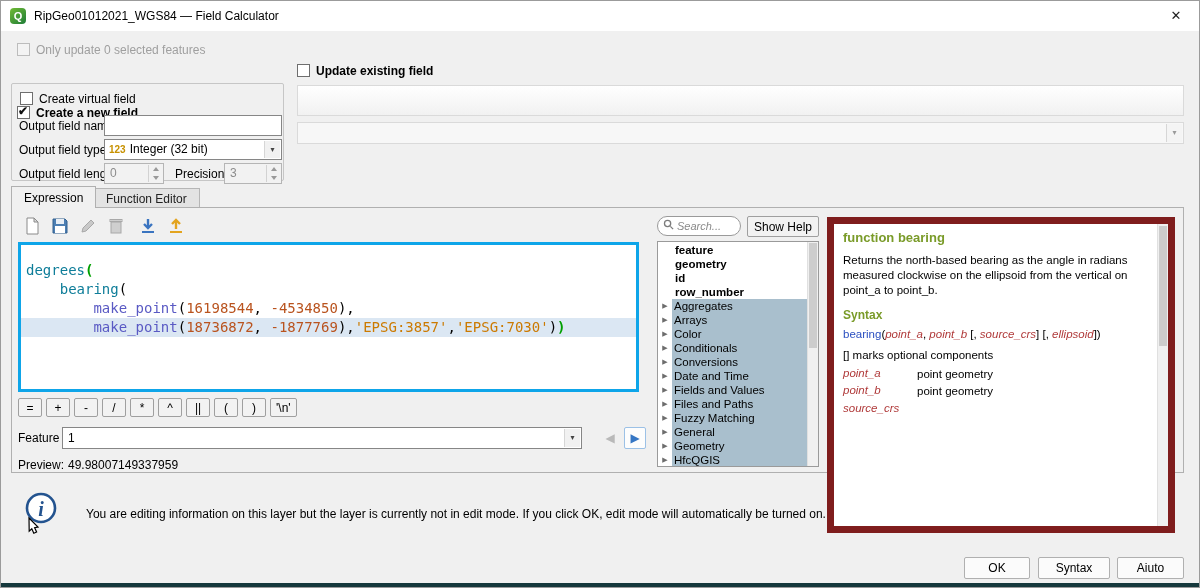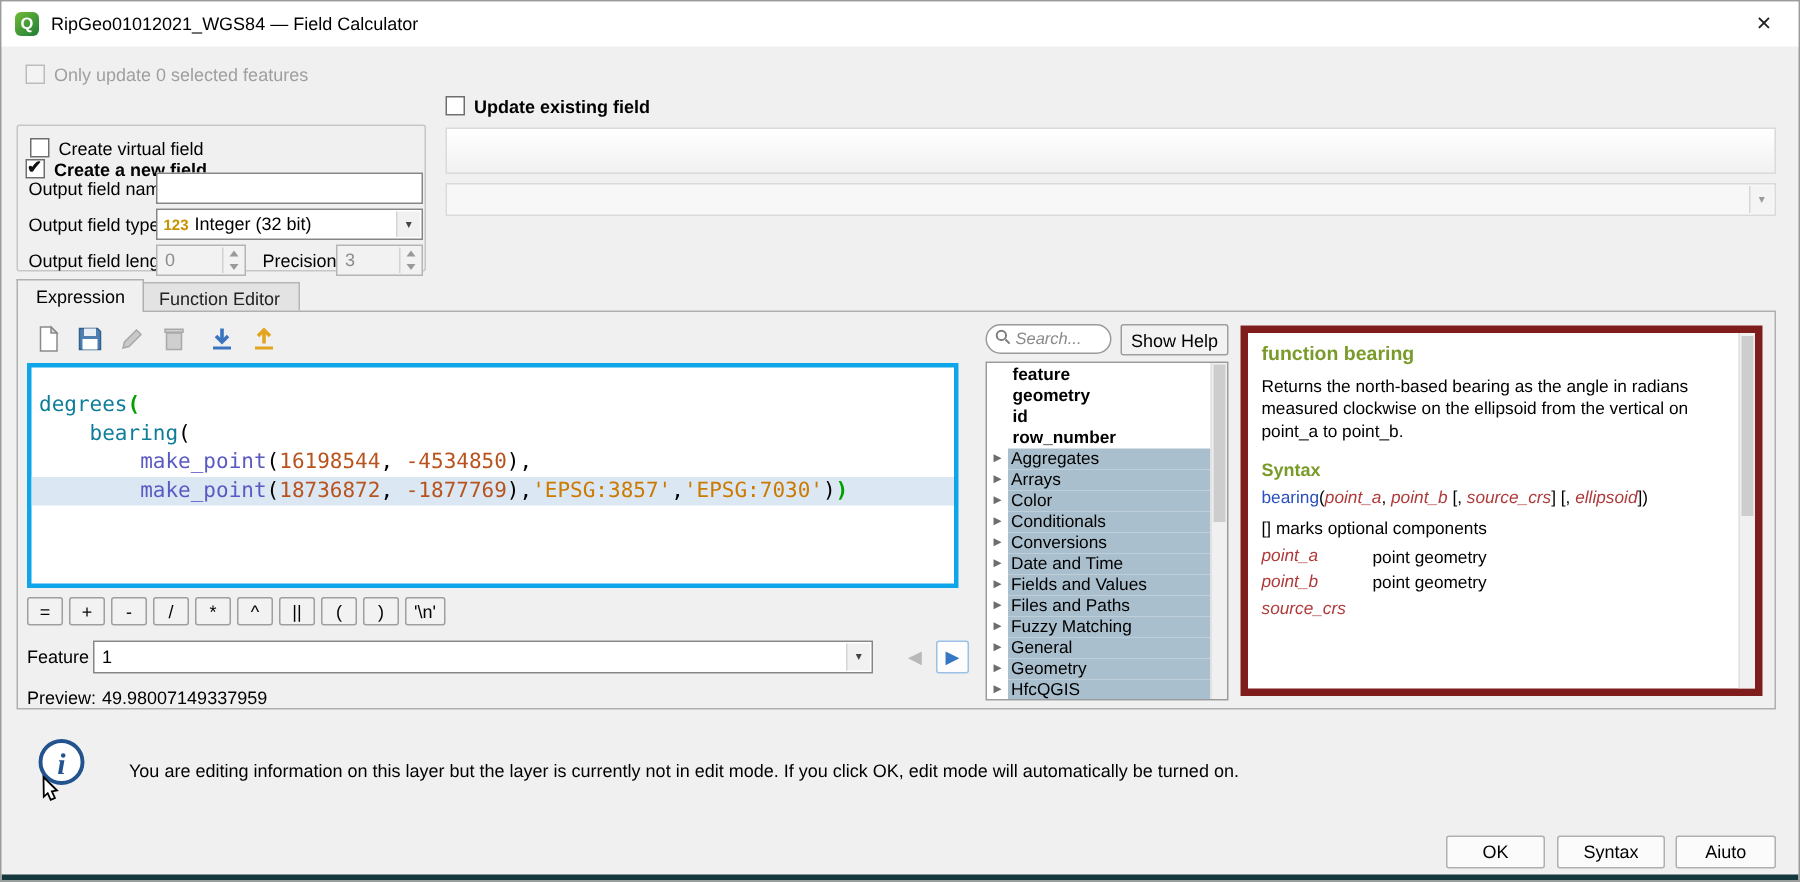--- a/index.html
+++ b/index.html
@@ -111,22 +111,22 @@
   #tree { position:absolute; left:0; top:1px; right:11px; bottom:0; }
   .tree-row { height:14px; line-height:14px; font-size:11.5px; display:flex; align-items:center; }
   .value-row { font-weight:bold; padding-left:17px; }
   .group-row .branch { width:14px; text-align:center; font-size:7px; color:#6d6d6d; flex:none; }
   .group-row .group-label { flex:1; background:#a9bfcd; padding-left:2px; height:14px; line-height:14px; }
   .vscroll { position:absolute; right:0; top:0; bottom:0; width:11px; background:#f0f0f0;
              border-left:1px solid #e0e0e0; }
   .vthumb { position:absolute; left:1px; right:1px; background:#cdcdcd; }
 
   
-  #help-box { position:absolute; left:815px; top:9px; width:348px; height:247px; background:#fff;
-              border:5px solid #7f1d1d; overflow:hidden; }
+  #help-box { position:absolute; left:815px; top:9px; width:348px; height:316px; background:#fff;
+              border:7px solid #7f1d1d; overflow:hidden; }
   #help-content { position:absolute; left:0; top:0; right:12px; bottom:0; padding:6px 9px; overflow:hidden; }
   .help-title { color:#7a9b29; font-weight:bold; font-size:13px; margin-bottom:8px; }
   .help-desc { font-size:11.5px; line-height:1.3; }
   .help-h { color:#7a9b29; font-weight:bold; font-size:12px; margin-top:10px; }
   #syntax-line { margin-top:6px; font-size:11.5px; }
   .tk-sfn { color:#2a4fc0; }
   .tk-sarg { color:#b03a3a; font-style:italic; }
   .tk-splain { color:#000; }
   .help-note { margin-top:9px; font-size:11.5px; }
   #args { margin-top:6px; }

